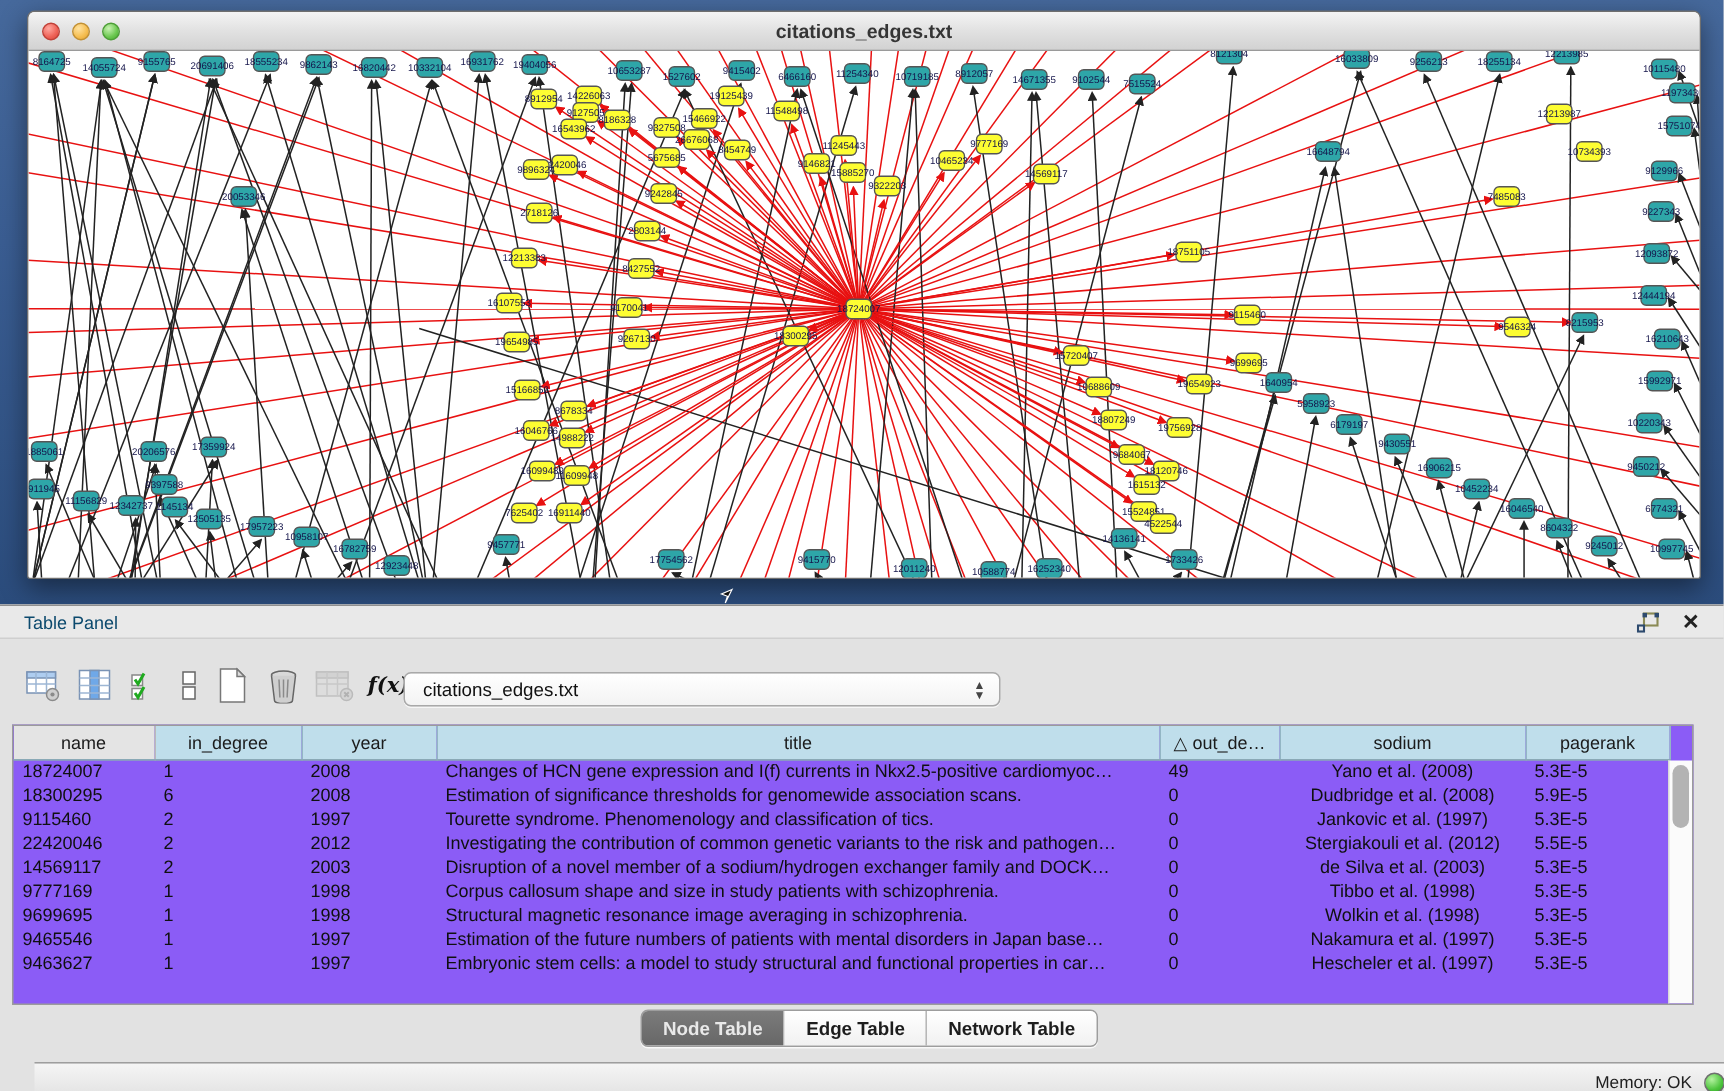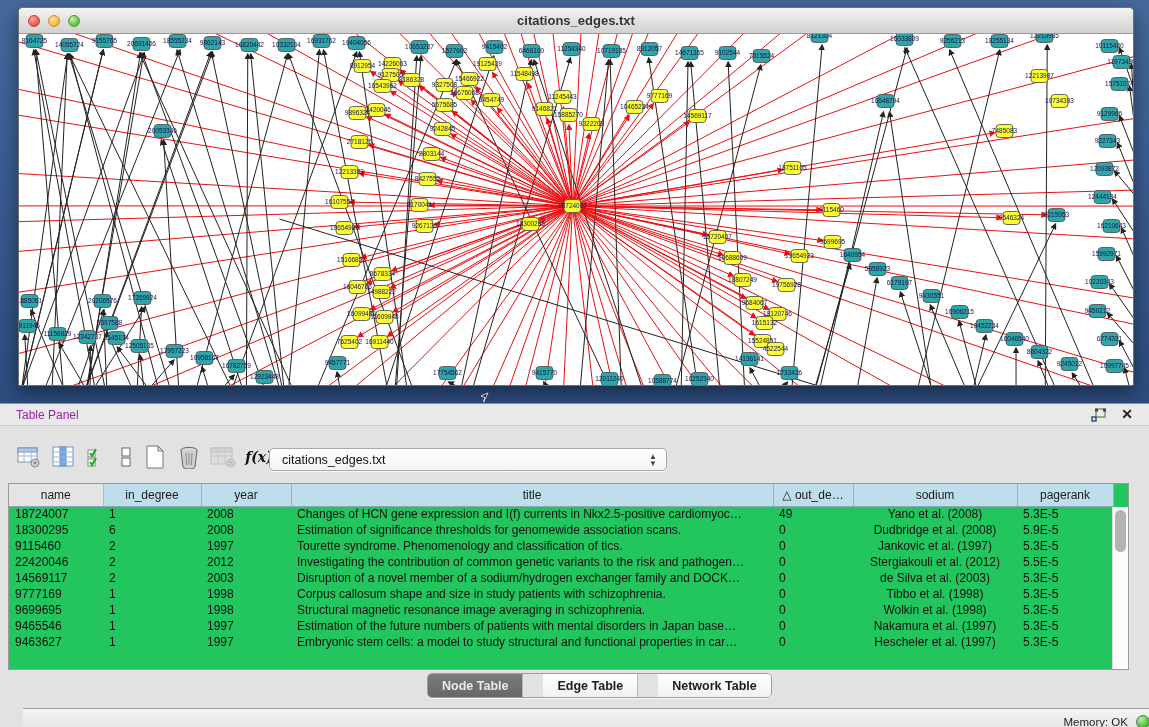--- a/index.html
+++ b/index.html
@@ -22,57 +22,57 @@
   #tl-min   { left:29px; background:radial-gradient(circle at 35% 30%, #ffe2a0,#f5bd4f 60%,#dfa133); border:1px solid #c29034;}
   #tl-zoom  { left:49px; background:radial-gradient(circle at 35% 30%, #c8f2b2,#6ac74f 60%,#47a930); border:1px solid #4d9e37;}
   #graph-canvas { position:absolute; left:0; top:26px; width:1114px; height:352px; background:#fff; }
 
   
   #cursor { position:absolute; left:478px; top:392px; width:12px; height:12px; z-index:9; }
 
   
   #panel-header { position:absolute; left:0; top:403px; width:1149px; height:23px;
     background:#e9e9e9; border-top:1px solid #8f8f8f; border-bottom:1px solid #cfcfcf; }
-  #panel-title { position:absolute; left:16px; top:4px; font-size:12px; color:#a21caf; }
+  #panel-title { position:absolute; left:16px; top:4px; font-size:12px; color:#0c4a6e; }
   #float-btn { position:absolute; right:42px; top:4px; width:16px; height:15px; cursor:default;}
   #close-btn { position:absolute; right:16px; top:2px; font-size:14px; font-weight:bold; color:#222; }
 
   #panel-body { position:absolute; left:0; top:427px; width:1149px; height:273px; background:#e2e2e2; }
 
   
   #tp-toolbar { position:absolute; left:14px; top:14px; height:32px; display:flex; align-items:center; }
   .tb-btn { width:30px; height:28px; margin-right:4px; display:flex; align-items:center; justify-content:center; }
   .tb-btn svg { display:block; }
   #fx-btn { font-family:"DejaVu Serif", serif; font-style:italic; font-weight:bold;
     font-size:14px; color:#111; width:34px; }
   #table-combo { position:absolute; left:269px; top:21px; width:398px; height:23px;
     background:linear-gradient(180deg,#ffffff,#f3f3f3); border:1px solid #a9a9a9;
     border-radius:5px; box-shadow:0 1px 0 rgba(255,255,255,.7); }
   #combo-value { position:absolute; left:12px; top:4px; font-size:12.5px; color:#111; }
   #combo-stepper { position:absolute; right:9px; top:4px; font-size:8px; color:#444; line-height:7px; text-align:center;}
 
   
   #table-box { position:absolute; left:8px; top:56px; width:1121px; height:187px;
-    background:#22c55e; border:1px solid #9b9b9b; overflow:hidden; }
+    background:#8b5cf6; border:1px solid #9b9b9b; overflow:hidden; }
   table { border-collapse:collapse; table-layout:fixed; width:1104px; font-size:12px; }
   th { height:22px; background:#bfdeeb; border-right:1px solid #93b6c4; border-bottom:1px solid #8aa9b6;
     font-weight:normal; color:#1b1b1b; text-align:center; overflow:hidden; white-space:nowrap; }
   th.first { background:#e4e4e4; border-right:1px solid #b9b9b9; }
   td { height:16px; padding:0 0 0 6px; color:#101010; overflow:hidden; white-space:nowrap;
     text-overflow:clip; }
   td.c-short { text-align:center; padding:0; }
   #vscroll { position:absolute; right:0; top:23px; bottom:0; width:16px; background:#fbfbfb;
     border-left:1px solid #d8d8d8; }
   #vthumb { position:absolute; left:2px; top:3px; width:11px; height:42px; background:#b3b3b3;
     border-radius:6px; }
 
   
   #tabs { position:absolute; left:427px; top:246px; height:25px; display:flex;
     border:1px solid #9d9d9d; border-radius:5px; overflow:hidden;
-    box-shadow:0 1px 0 rgba(255,255,255,.8);gap:20px; }
+    box-shadow:0 1px 0 rgba(255,255,255,.8); }
   .seg { height:23px; padding:0 14px; font-size:12.5px; font-weight:bold; display:flex;
     align-items:center; background:linear-gradient(180deg,#ffffff,#f1f1f1);
     color:#1d1d1d; border-right:1px solid #b7b7b7; }
   .seg:last-child { border-right:none; }
   .seg.active { background:linear-gradient(180deg,#7b7b7b,#676767); color:#e9e9e9; }
 
   
   #status-bar { position:absolute; left:0; top:708px; width:1149px; height:21px;
     background:linear-gradient(180deg,#f5f5f5,#e4e4e4); border-top:1px solid #9e9e9e;margin-left:23px; }
   #memory-label { position:absolute; right:44px; top:7px; font-size:11.5px; color:#1e1e1e; }

